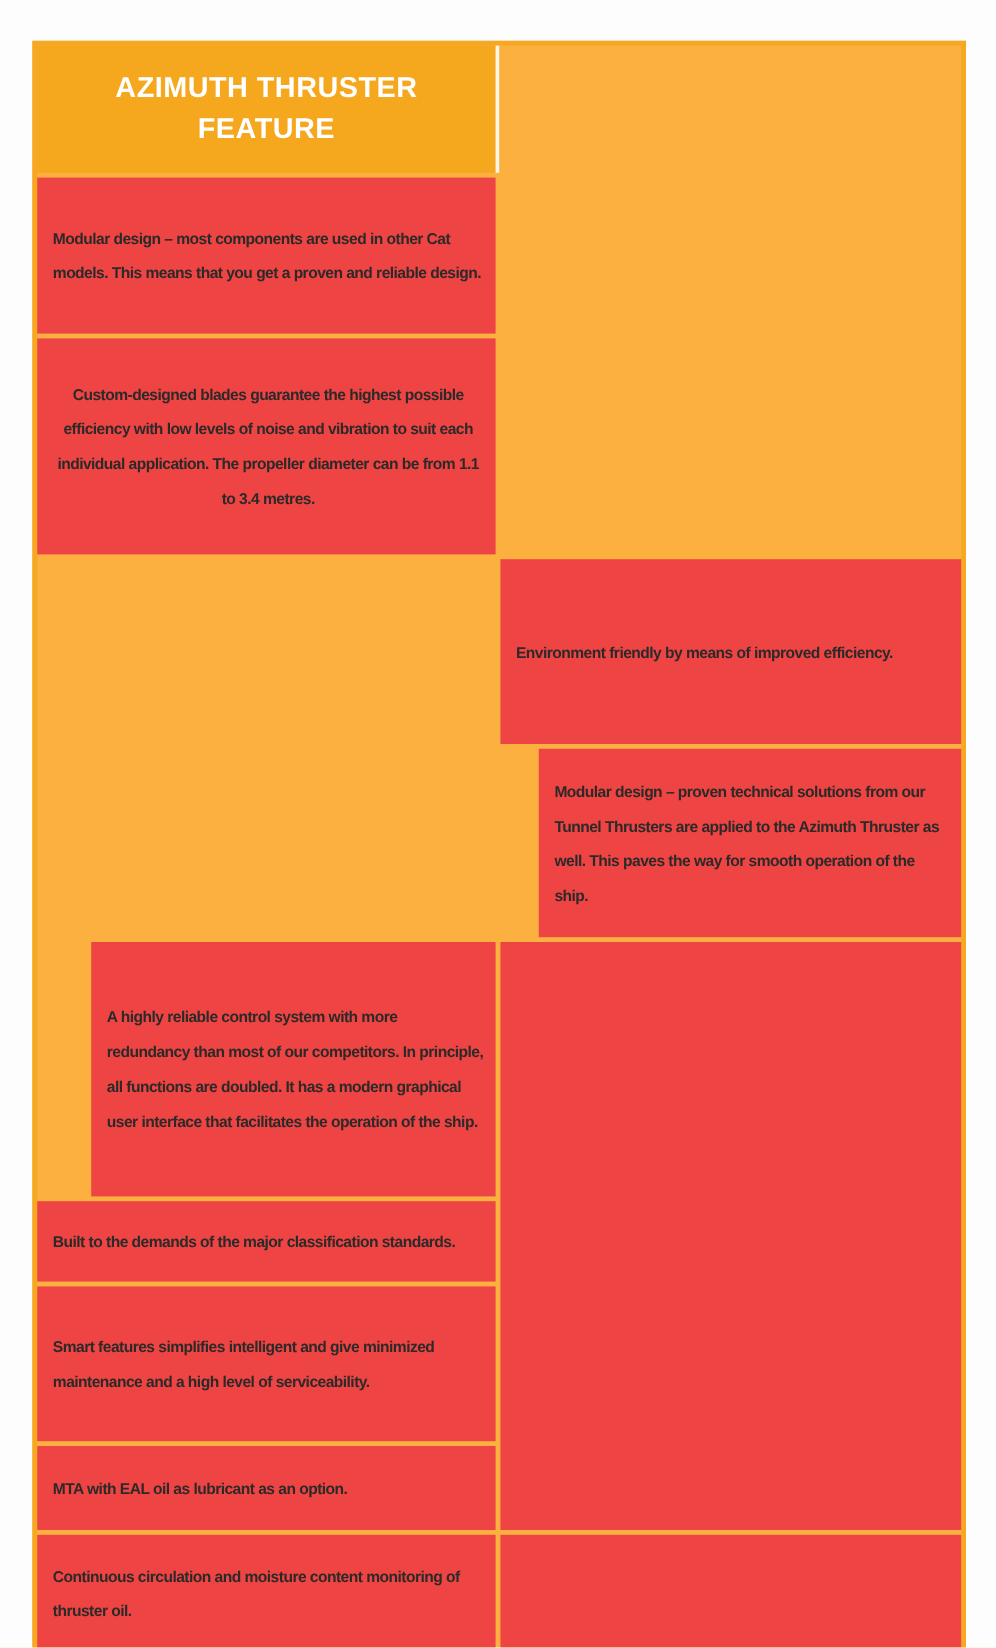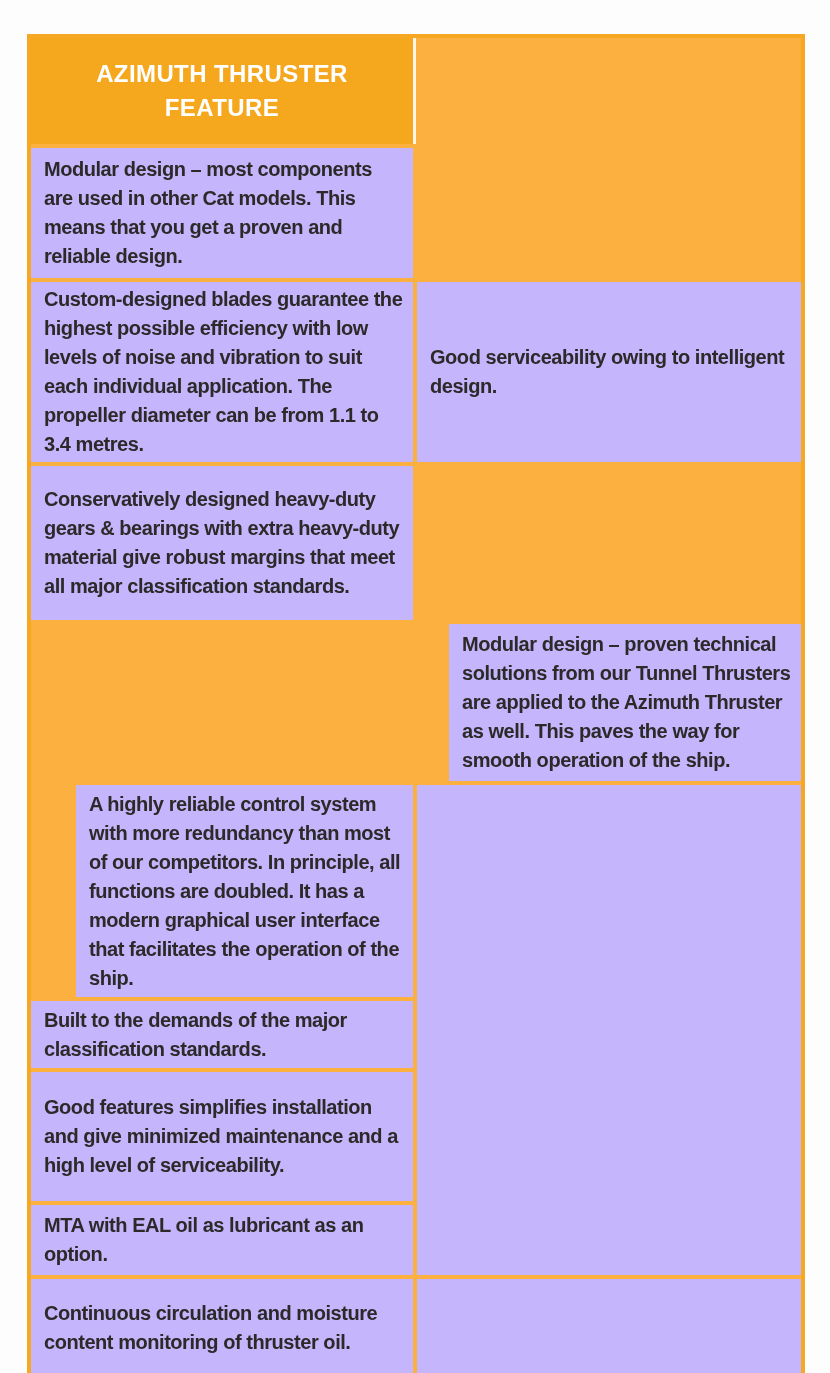--- a/index.html
+++ b/index.html
@@ -20,46 +20,46 @@
     left: 27px;
     top: 34px;
     display: grid;
     grid-template-columns: 382px 384px;
     grid-template-rows: 106px 130px 180px 154px 157px 212px 67px 129px 70px 98px;
     gap: 4px;
     background: #fbb040;          
     border: 4px solid #f7a823;    
   }
   .cell {
-    background: #c4b5fd;
+    background: #ef4444;
     display: flex;
     align-items: center;
     padding: 2px 10px 2px 13px;
     color: #2b2a28;
-    font-size: 20px;
+    font-size: 13px;
     font-weight: 700;
     letter-spacing: -0.45px;
     line-height: 29px;
     overflow: hidden;
   }
   .cell.header {
     background: #f5a71e;
     color: #ffffff;
     justify-content: center;
     text-align: center;
     font-size: 24px;
     letter-spacing: 0.4px;
     line-height: 34px;
     padding: 2px 26px;
   }
   .col-left  { grid-column: 1; }
   .col-right { grid-column: 2; }
   .r0  { grid-row: 1; }
   .r1  { grid-row: 2; }
-  .r2  { grid-row: 3; }
+  .r2  { grid-row: 3; text-align: center; }
   .r3  { grid-row: 4; }
   .r4  { grid-row: 5; margin-left: 32px; }
   .r5  { grid-row: 6; margin-left: 45px; }
   .r6  { grid-row: 7; }
   .r7  { grid-row: 8; }
   .r8  { grid-row: 9; }
   .r9  { grid-row: 10; }
   .rspan-5-9 { grid-row: 6 / 10; }
   .header-divider {
     position: absolute;
@@ -73,27 +73,26 @@
 </head>
 <body>
 
 <div class="page">
   <div class="table">
 
     <div class="cell header col-left r0">AZIMUTH THRUSTER FEATURE</div>
 
     <div class="cell col-left r1">Modular design – most components are used in other Cat models. This means that you get a proven and reliable design.</div>
     <div class="cell col-left r2">Custom-designed blades guarantee the highest possible efficiency with low levels of noise and vibration to suit each individual application. The propeller diameter can be from 1.1 to 3.4 metres.</div>
-    <div class="cell col-left r3">Conservatively designed heavy-duty gears &amp; bearings with extra heavy-duty material give robust margins that meet all major classification standards.</div>
     <div class="cell col-left r5">A highly reliable control system with more redundancy than most of our competitors. In principle, all functions are doubled. It has a modern graphical user interface that facilitates the operation of the ship.</div>
     <div class="cell col-left r6">Built to the demands of the major classification standards.</div>
-    <div class="cell col-left r7">Good features simplifies installation and give minimized maintenance and a high level of serviceability.</div>
+    <div class="cell col-left r7">Smart features simplifies intelligent and give minimized maintenance and a high level of serviceability.</div>
     <div class="cell col-left r8">MTA with EAL oil as lubricant as an option.</div>
     <div class="cell col-left r9">Continuous circulation and moisture content monitoring of thruster oil.</div>
 
-    <div class="cell col-right r2">Good serviceability owing to intelligent design.</div>
+    <div class="cell col-right r3">Environment friendly by means of improved efficiency.</div>
     <div class="cell col-right r4">Modular design – proven technical solutions from our Tunnel Thrusters are applied to the Azimuth Thruster as well. This paves the way for smooth operation of the ship.</div>
     <div class="cell col-right rspan-5-9"></div>
     <div class="cell col-right r9"></div>
 
     <div class="header-divider"></div>
   </div>
 </div>
 
 </body></html>

